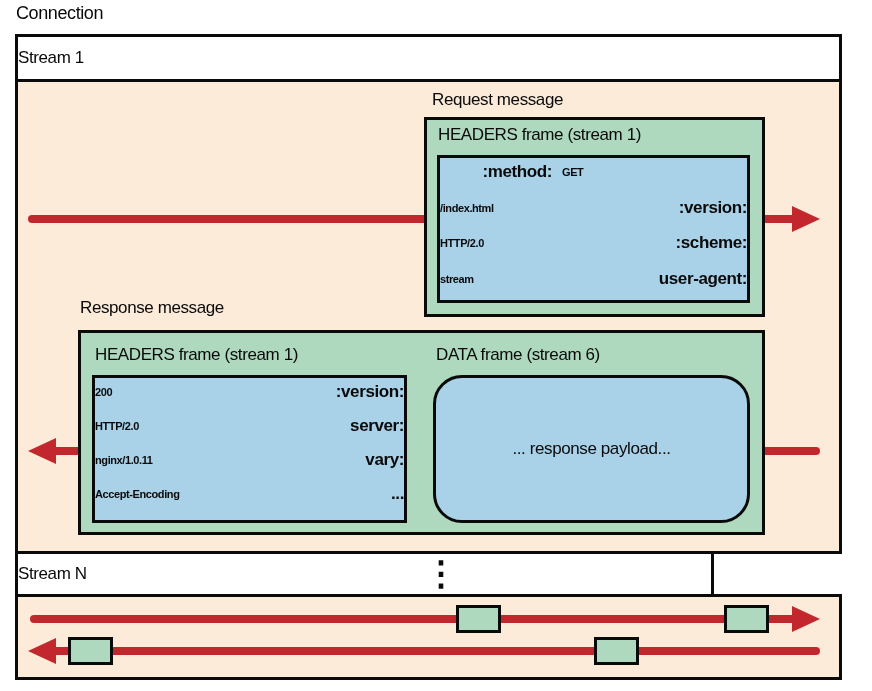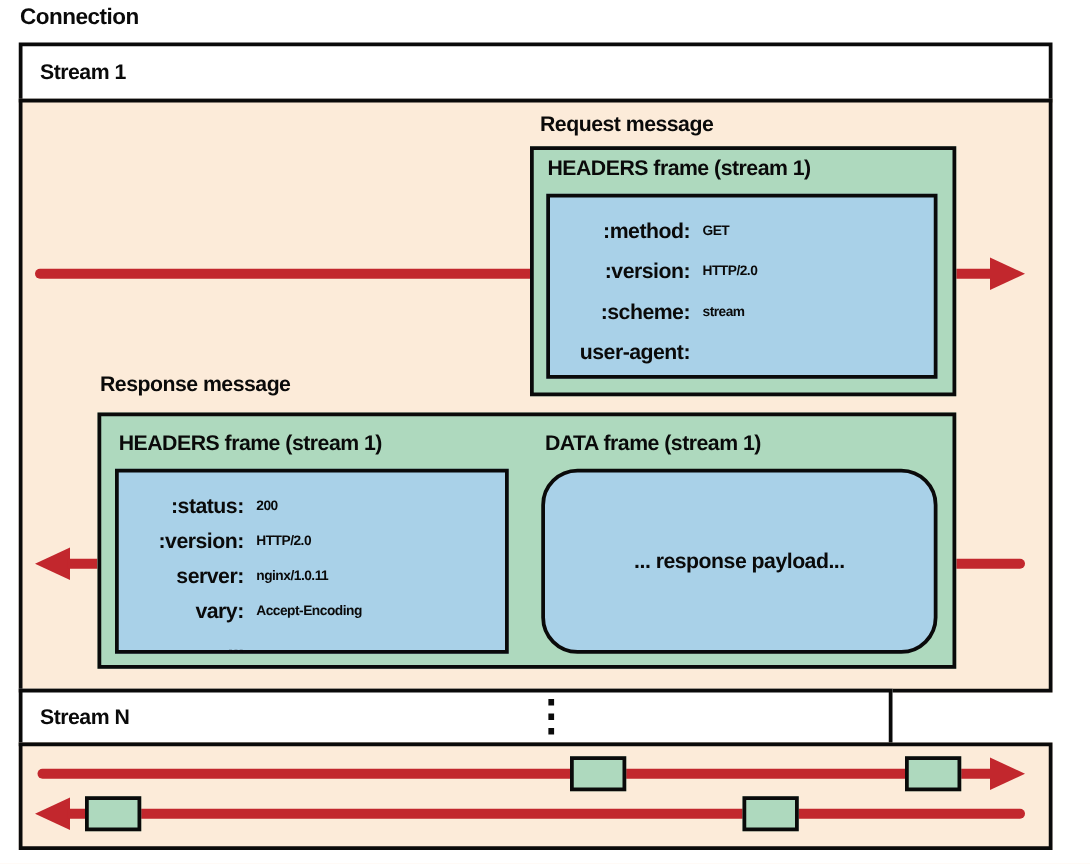--- a/index.html
+++ b/index.html
@@ -2,27 +2,27 @@
 <html><head>
 <meta charset="utf-8">
 <style>
   html,body{margin:0;padding:0;}
   body{
     width:872px;height:691px;position:relative;background:#ffffff;
     font-family:"Liberation Sans", sans-serif;
     color:#0a0a0a;overflow:hidden;
   }
   .abs{position:absolute;box-sizing:border-box;}
-  .lbl{font-size:17px;font-weight:700;letter-spacing:-0.4px;white-space:nowrap;}
+  .lbl{font-size:17px;font-weight:400;letter-spacing:-0.4px;white-space:nowrap;}
   .row-rect{border:3px solid #0a0a0a;}
-  .white-row{background:#ffffff;display:flex;align-items:center;padding-left:14px;}
+  .white-row{background:#ffffff;display:flex;align-items:center;}
   .peach-row{background:#FCEBD9;}
   .green-box{background:#AED9BE;border:3px solid #0a0a0a;z-index:2;}
   .blue-box{background:#A9D1E8;border:3px solid #0a0a0a;z-index:3;}
-  .kv{display:grid;column-gap:10px;padding-top:13px;}
+  .kv{display:grid;column-gap:10px;padding-top:0;}
   .kv .k{text-align:right;font-size:17px;font-weight:700;letter-spacing:-0.4px;line-height:28px;white-space:nowrap;}
   .kv .v{text-align:left;font-size:11px;font-weight:700;letter-spacing:-0.4px;line-height:28px;white-space:nowrap;}
   .kv-req{grid-template-columns:112px 1fr;}
   .kv-resp{grid-template-columns:100px 1fr;}
   .frame-title{position:absolute;left:11px;top:5px;}
   .arrow-line{position:absolute;height:8px;background:#C2272D;z-index:1;}
   .cap-left{border-radius:4px 0 0 4px;}
   .cap-right{border-radius:0 4px 4px 0;}
   .head-right{position:absolute;width:0;height:0;border-top:13px solid transparent;
     border-bottom:13px solid transparent;border-left:28px solid #C2272D;z-index:1;}
@@ -56,40 +56,40 @@
 
 <div class="abs lbl" style="left:432px;top:90px;">Request message</div>
 
 <div class="abs green-box" style="left:424px;top:117px;width:341px;height:200px;">
   <span class="lbl frame-title">HEADERS frame (stream 1)</span>
 </div>
 
 <div class="abs blue-box kv kv-req" style="left:437px;top:155px;width:313px;height:148px;">
   <span class="k">:method:</span>
   <span class="v">GET</span>
+  <span class="v">/index.html</span>
   <span class="k">:version:</span>
   <span class="v">HTTP/2.0</span>
   <span class="k">:scheme:</span>
   <span class="v">stream</span>
   <span class="k">user-agent:</span>
 </div>
 
 <div class="head-left" style="left:28px;top:438px;"></div>
 <div class="abs arrow-line" style="left:54px;top:447px;width:24px;"></div>
 <div class="abs arrow-line cap-right" style="left:765px;top:447px;width:55px;"></div>
 
 <div class="abs lbl" style="left:80px;top:298px;">Response message</div>
 
 <div class="abs green-box" style="left:78px;top:330px;width:687px;height:205px;">
   <span class="lbl" style="position:absolute;left:14px;top:12px;">HEADERS frame (stream 1)</span>
-  <span class="lbl" style="position:absolute;left:355px;top:12px;">DATA frame (stream 1)</span>
+  <span class="lbl" style="position:absolute;left:355px;top:12px;">DATA frame (stream 6)</span>
 </div>
 
 <div class="abs blue-box kv kv-resp" style="left:92px;top:375px;width:315px;height:148px;">
-  <span class="k">:status:</span>
   <span class="v">200</span>
   <span class="k">:version:</span>
   <span class="v">HTTP/2.0</span>
   <span class="k">server:</span>
   <span class="v">nginx/1.0.11</span>
   <span class="k">vary:</span>
   <span class="v">Accept-Encoding</span>
   <span class="k">...</span>
   <span class="v"></span>
 </div>

